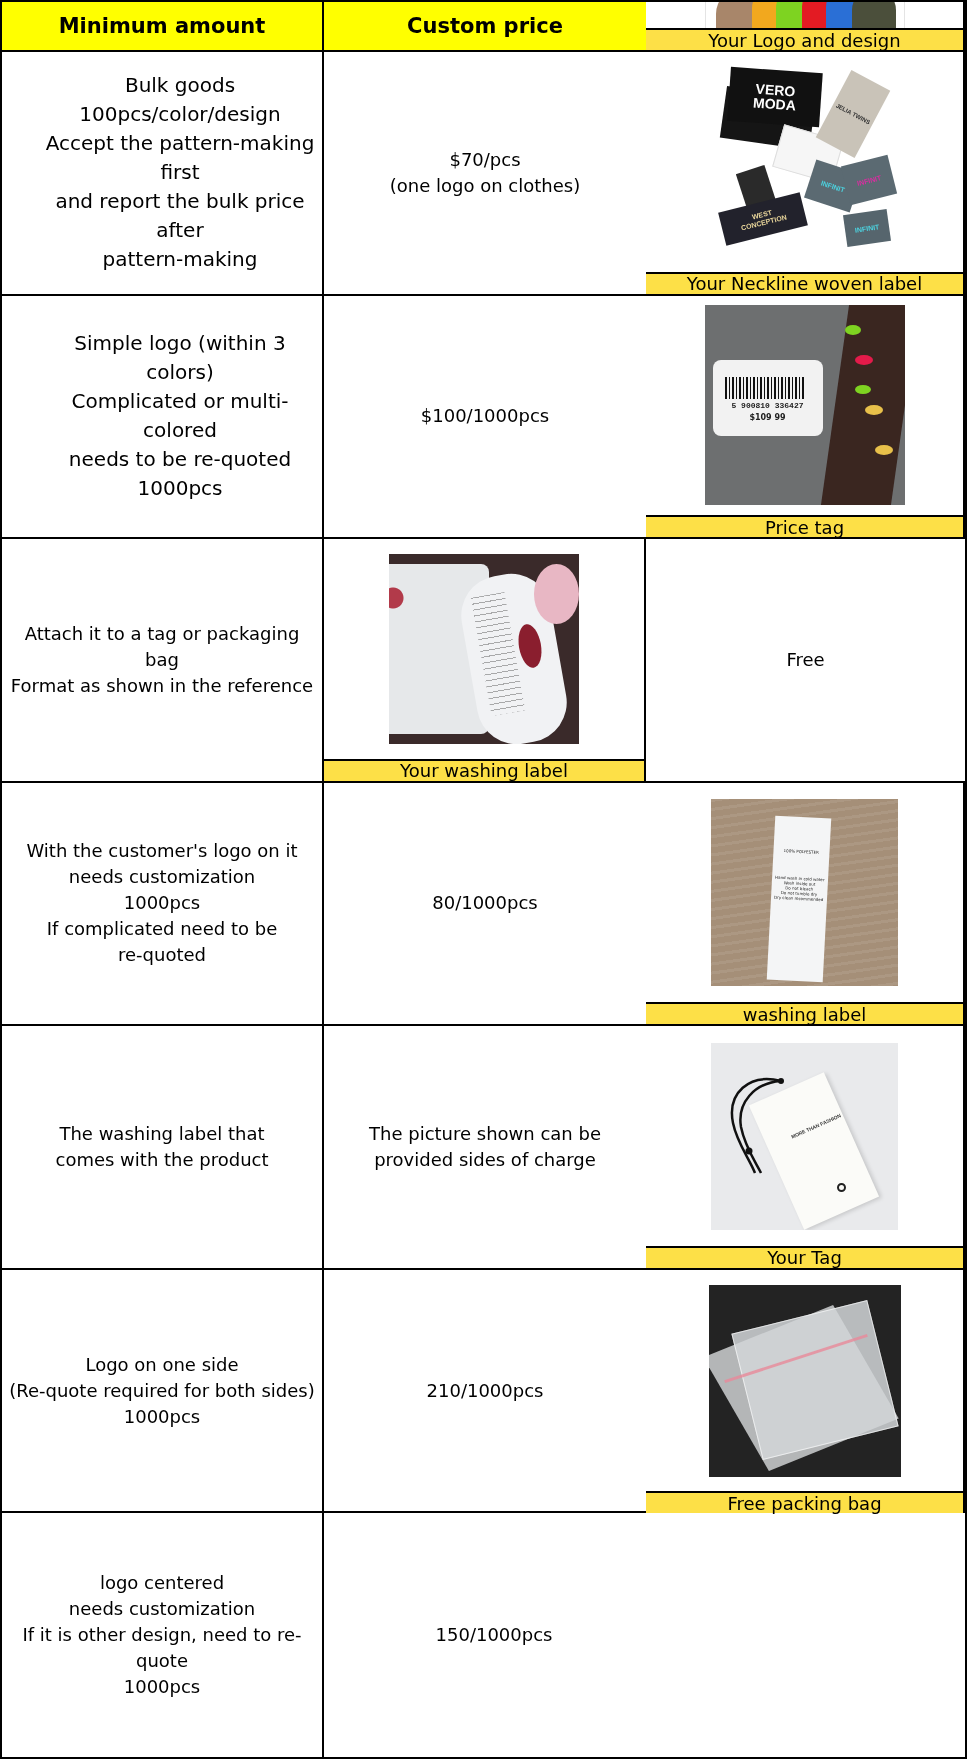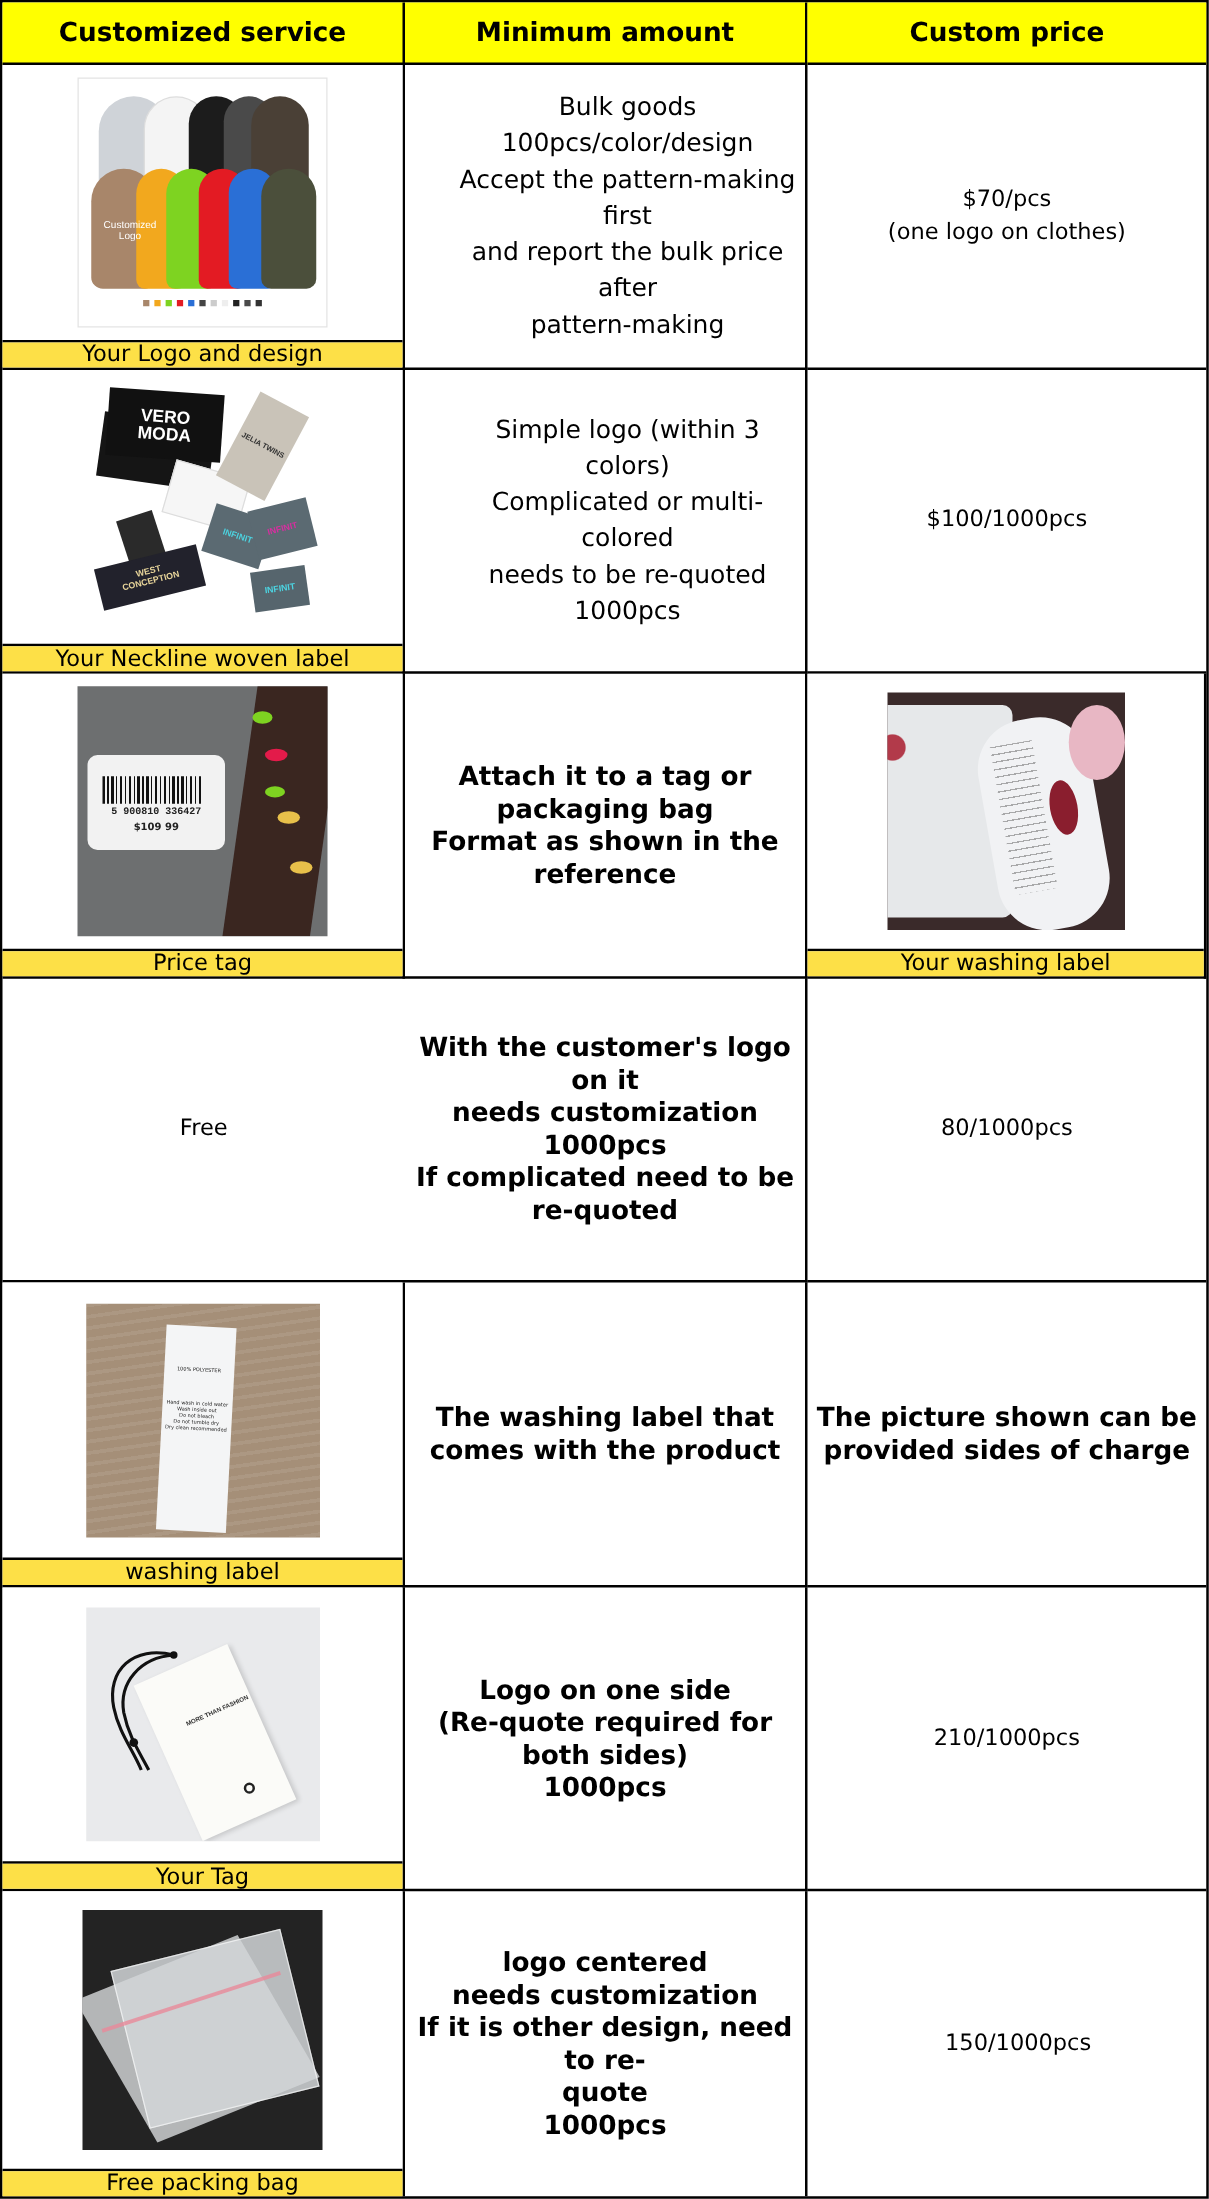--- a/index.html
+++ b/index.html
@@ -48,21 +48,21 @@
     display: flex; align-items: center; justify-content: center;
   }
 
   .txt {
     font-size: 18px;
     line-height: 26px;
     padding: 0 6px;
     white-space: pre-line;
   }
   .txt.big { font-size: 20px; line-height: 29px; padding-left: 42px; }
-  .txt.small { font-size: 21px; line-height: 26px; font-weight: bold; }
+  .txt.small { font-size: 18px; line-height: 26px; }
 
   .photo { position: relative; overflow: hidden; }
 
   
   .p-hoodies { width: 200px; height: 200px; background: #fff; border: 1px solid #e4e4e4; }
   .hood { position: absolute; border-radius: 28px 28px 10px 10px; }
   .dots { position: absolute; bottom: 16px; left: 50%; transform: translateX(-50%); display: flex; gap: 4px; }
   .dots span { width: 5px; height: 5px; display: block; }
   .logo-txt { position: absolute; color: #fff; font-size: 8px; text-align: center; line-height: 9px; font-family: "Liberation Sans", sans-serif; }
 
@@ -79,21 +79,20 @@
   
   .p-tag { width: 187px; height: 187px; background: #e9eaec; }
   
   .p-bag { width: 192px; height: 192px; background: #232323; }
 </style>
 </head>
 <body>
 
 <div class="table">
 
-  <div class="cell hdr">Customized service</div>
   <div class="cell hdr">Minimum amount</div>
   <div class="cell hdr last-col">Custom price</div>
 
   <div class="cell svc">
     <div class="photo-area">
       <div class="photo p-hoodies">
         <div class="hood" style="left:16px;top:14px;width:56px;height:90px;background:#cfd3d8"></div>
         <div class="hood" style="left:52px;top:14px;width:52px;height:90px;background:#f4f4f4;border:1px solid #ddd"></div>
         <div class="hood" style="left:88px;top:14px;width:44px;height:90px;background:#1c1c1c"></div>
         <div class="hood" style="left:116px;top:14px;width:40px;height:90px;background:#4a4a4a"></div>

